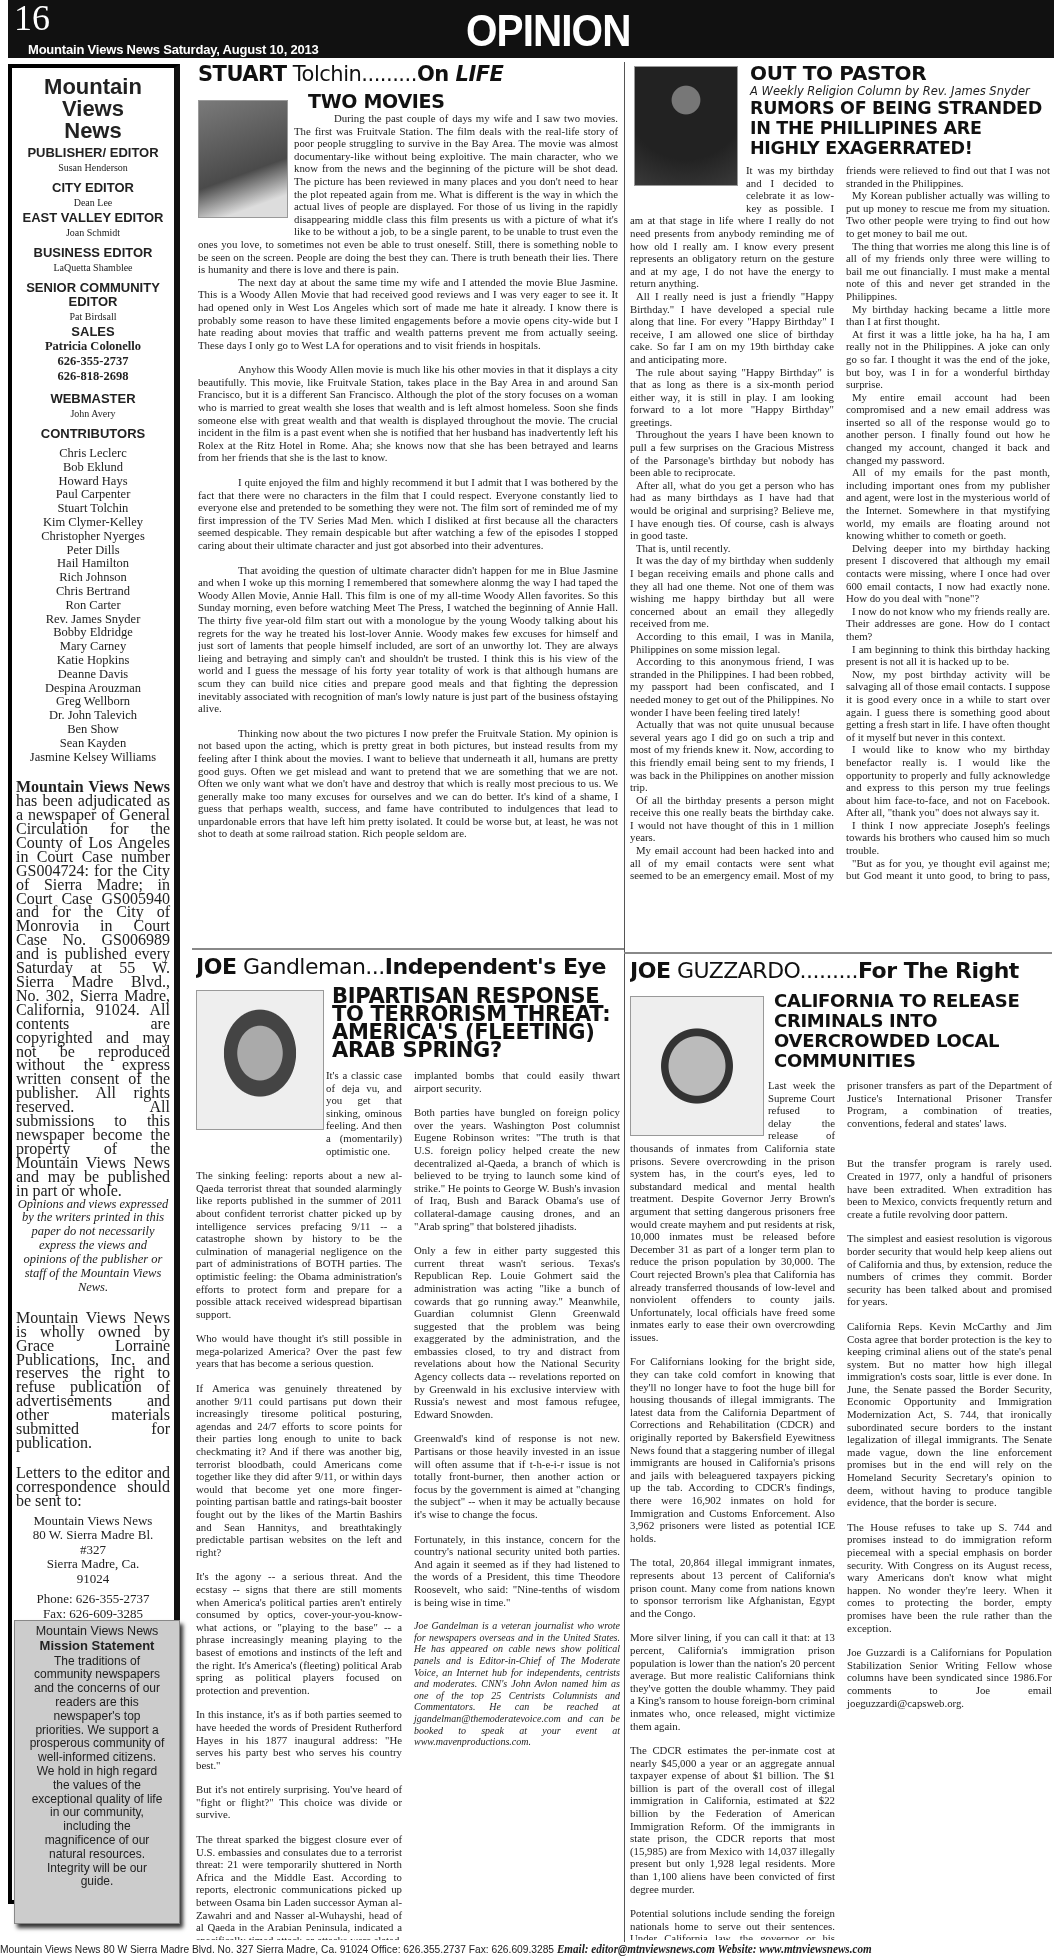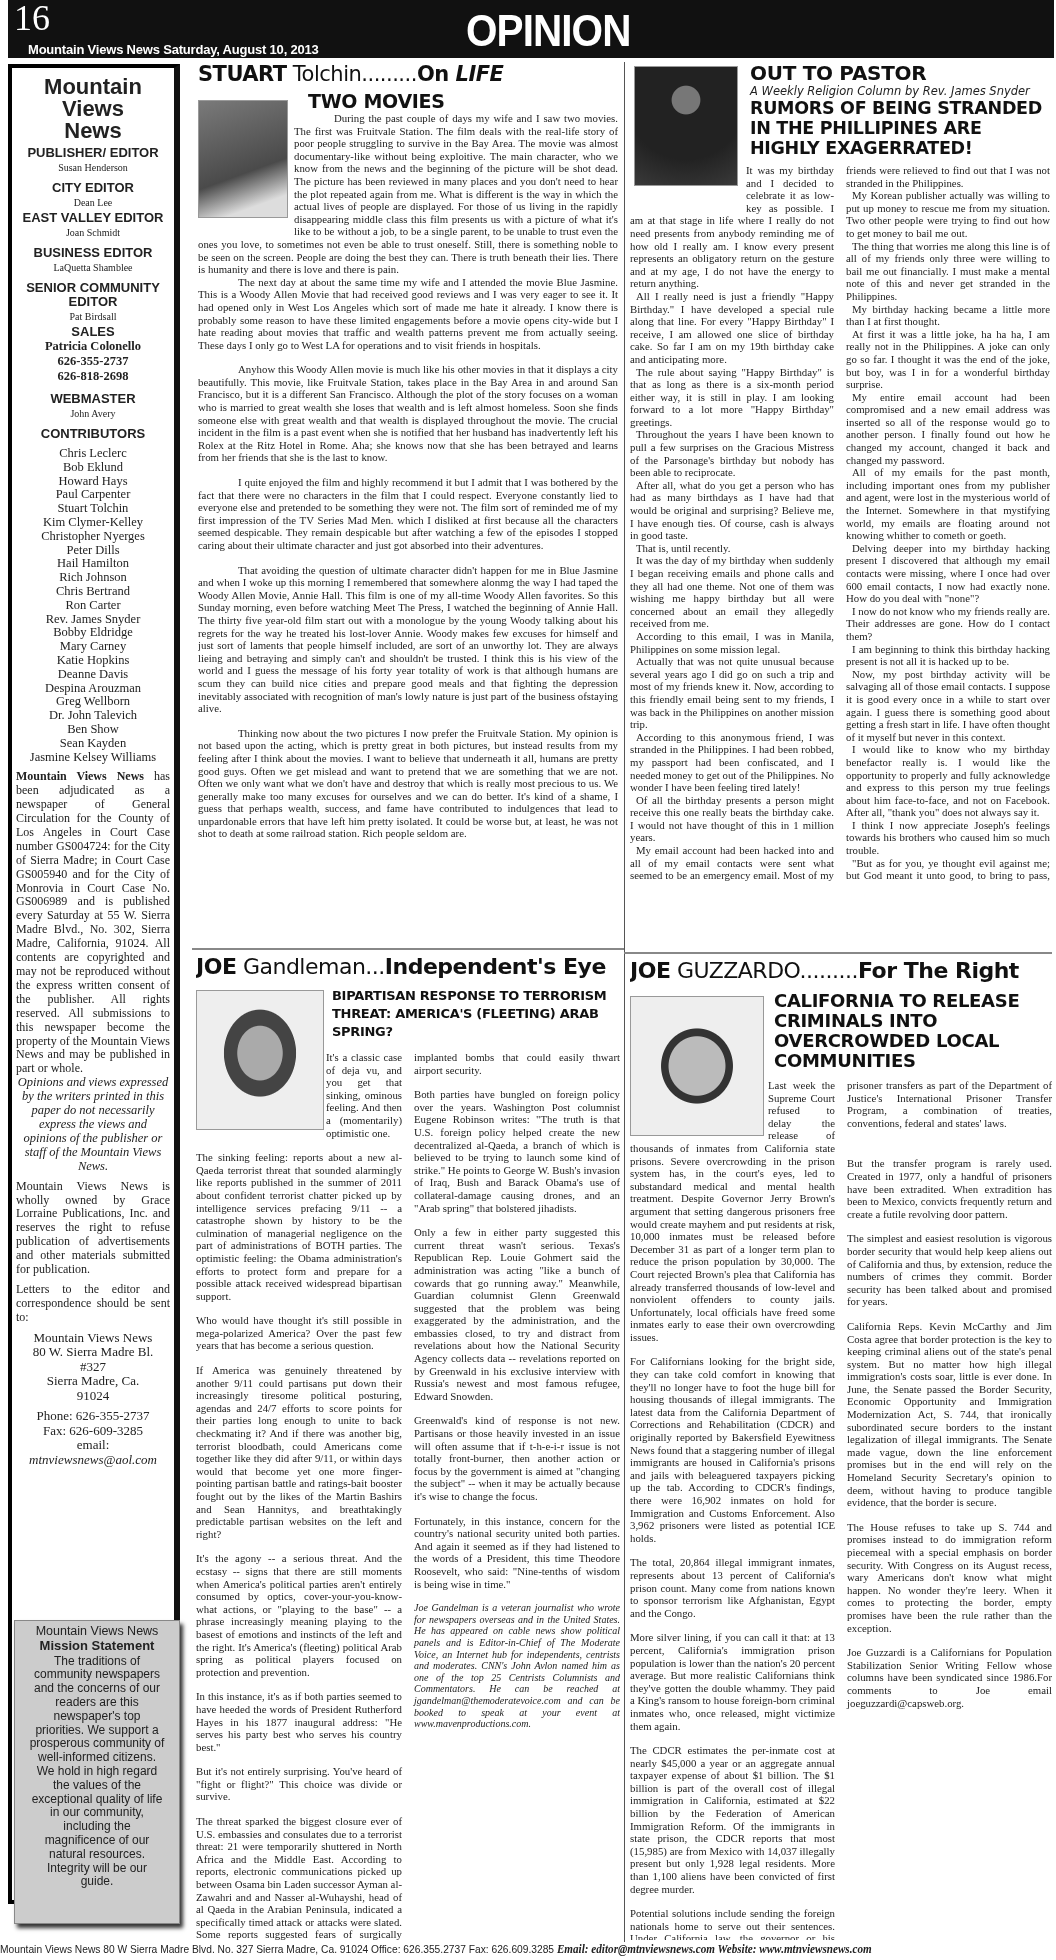--- a/index.html
+++ b/index.html
@@ -8,21 +8,21 @@
 .banner{position:absolute;left:8px;top:0;width:1046px;height:58px;background:#111;color:#fff}
 .banner .pnum{position:absolute;left:6px;top:-2px;font-family:"Liberation Serif",serif;font-size:36px;line-height:40px}
 .banner .dateline{position:absolute;left:20px;top:42px;font-family:"Liberation Sans",sans-serif;font-size:13px;font-weight:bold;letter-spacing:-.2px}
 .banner .section{position:absolute;left:458px;top:6px;font-family:"Liberation Sans",sans-serif;font-size:44px;font-weight:bold;letter-spacing:-1px;transform:scaleX(.92);transform-origin:left}
 .sidebar{position:absolute;left:8px;top:64px;width:172px;height:1840px;border:4px solid #000;border-right:6px solid #111;background:#fff;text-align:center;padding:4px 4px}
 .sb-title{font-family:"Liberation Sans",sans-serif;font-weight:bold;font-size:22px;line-height:22px;margin:4px 0 4px}
 .sb-role{font-family:"Liberation Sans",sans-serif;font-weight:bold;font-size:13px;line-height:14px;margin-top:6px}
 .sb-name{font-size:10px;line-height:15px}
 .sb-sales{font-weight:bold;font-size:12.5px;line-height:15px}
 .sb-contrib{font-size:12.5px;line-height:13.8px;margin-top:6px}
-.sb-legal{text-align:justify;font-size:12px;line-height:13.9px;margin-top:6px}
+.sb-legal{text-align:justify;font-size:16px;line-height:13.9px;margin-top:16px}
 .sb-legal b{font-weight:bold}
 .sb-italic{font-style:italic;font-size:12.5px;line-height:13.9px;text-align:center}
 .sb-addr{font-size:13px;line-height:14.5px;margin-top:6px}
 .mission{position:absolute;left:14px;top:1620px;width:166px;height:304px;background:#ccc;border:1px solid #888;box-shadow:3px 4px 4px #333;font-family:"Liberation Sans",sans-serif;text-align:center;font-size:12px;line-height:13.8px;padding:4px 6px}
 .mission .mt{font-size:12.5px}
 .mission .ms{font-size:13px;font-weight:bold;margin-bottom:2px}
 .col-head{font-family:"DejaVu Sans",sans-serif;font-size:22px;color:#111;white-space:nowrap;letter-spacing:-.5px}
 .col-head b{font-weight:bold}
 .col-head .thin{font-weight:normal}
 .art-title{font-family:"DejaVu Sans",sans-serif;font-weight:bold;color:#111;letter-spacing:-.3px}
@@ -161,22 +161,22 @@
   <div class="body twocol" style="margin-top:6px;height:740px;column-fill:auto">
     <div style="float:left;width:116px;height:38px"></div>
     <p>It was my birthday and I decided to celebrate it as low-key as possible. I am at that stage in life where I really do not need presents from anybody reminding me of how old I really am. I know every present represents an obligatory return on the gesture and at my age, I do not have the energy to return anything.</p>
     <p style="text-indent:6px">All I really need is just a friendly "Happy Birthday." I have developed a special rule along that line. For every "Happy Birthday" I receive, I am allowed one slice of birthday cake. So far I am on my 19th birthday cake and anticipating more.</p>
     <p style="text-indent:6px">The rule about saying "Happy Birthday" is that as long as there is a six-month period either way, it is still in play. I am looking forward to a lot more "Happy Birthday" greetings.</p>
     <p style="text-indent:6px">Throughout the years I have been known to pull a few surprises on the Gracious Mistress of the Parsonage's birthday but nobody has been able to reciprocate.</p>
     <p style="text-indent:6px">After all, what do you get a person who has had as many birthdays as I have had that would be original and surprising? Believe me, I have enough ties. Of course, cash is always in good taste.</p>
     <p style="text-indent:6px">That is, until recently.</p>
     <p style="text-indent:6px">It was the day of my birthday when suddenly I began receiving emails and phone calls and they all had one theme. Not one of them was wishing me happy birthday but all were concerned about an email they allegedly received from me.</p>
     <p style="text-indent:6px">According to this email, I was in Manila, Philippines on some mission legal.</p>
+    <p style="text-indent:6px">According to this anonymous friend, I was stranded in the Philippines. I had been robbed, my passport had been confiscated, and I needed money to get out of the Philippines. No wonder I have been feeling tired lately!</p>
     <p style="text-indent:6px">Actually that was not quite unusual because several years ago I did go on such a trip and most of my friends knew it. Now, according to this friendly email being sent to my friends, I was back in the Philippines on another mission trip.</p>
-    <p style="text-indent:6px">According to this anonymous friend, I was stranded in the Philippines. I had been robbed, my passport had been confiscated, and I needed money to get out of the Philippines. No wonder I have been feeling tired lately!</p>
     <p style="text-indent:6px">Of all the birthday presents a person might receive this one really beats the birthday cake. I would not have thought of this in 1 million years.</p>
     <p style="text-indent:6px">My email account had been hacked into and all of my email contacts were sent what seemed to be an emergency email. Most of my friends were relieved to find out that I was not stranded in the Philippines.</p>
     <p style="text-indent:6px">My Korean publisher actually was willing to put up money to rescue me from my situation. Two other people were trying to find out how to get money to bail me out.</p>
     <p style="text-indent:6px">The thing that worries me along this line is of all of my friends only three were willing to bail me out financially. I must make a mental note of this and never get stranded in the Philippines.</p>
     <p style="text-indent:6px">My birthday hacking became a little more than I at first thought.</p>
     <p style="text-indent:6px">At first it was a little joke, ha ha ha, I am really not in the Philippines. A joke can only go so far. I thought it was the end of the joke, but boy, was I in for a wonderful birthday surprise.</p>
     <p style="text-indent:6px">My entire email account had been compromised and a new email address was inserted so all of the response would go to another person. I finally found out how he changed my account, changed it back and changed my password.</p>
     <p style="text-indent:6px">All of my emails for the past month, including important ones from my publisher and agent, were lost in the mysterious world of the Internet. Somewhere in that mystifying world, my emails are floating around not knowing whither to cometh or goeth.</p>
     <p style="text-indent:6px">Delving deeper into my birthday hacking present I discovered that although my email contacts were missing, where I once had over 600 email contacts, I now had exactly none. How do you deal with "none"?</p>
     <p style="text-indent:6px">I now do not know who my friends really are. Their addresses are gone. How do I contact them?</p>
@@ -190,21 +190,21 @@
 </div>
 
 <div class="hrule" style="left:192px;top:948px;width:432px"></div>
 <div class="hrule" style="left:624px;top:952px;width:428px"></div>
 
 <div style="position:absolute;left:196px;top:954px;width:424px;height:986px;overflow:hidden">
   <div class="col-head">
     <b>JOE</b><span class="thin"> Gandleman...</span><b>Independent's Eye</b>
   </div>
   <div class="photo" style="left:0;top:36px;width:128px;height:140px;background:radial-gradient(ellipse at 50% 45%,#aaa 0 25%,#444 26% 40%,#eee 41%)"></div>
-  <div class="art-title" style="font-size:13px;line-height:18px;margin:8px 0 0 136px">BIPARTISAN RESPONSE TO TERRORISM THREAT: AMERICA'S (FLEETING) ARAB SPRING?</div>
+  <div class="art-title" style="font-size:21px;line-height:18px;margin:8px 0 0 136px">BIPARTISAN RESPONSE TO TERRORISM THREAT: AMERICA'S (FLEETING) ARAB SPRING?</div>
   <div class="body twocol" style="margin-top:10px;height:900px;column-fill:auto">
     <div style="float:left;width:130px;height:98px"></div>
     <p>It's a classic case of deja vu, and you get that sinking, ominous feeling. And then a (momentarily) optimistic one.</p>
     <p style="margin-top:12px">The sinking feeling: reports about a new al-Qaeda terrorist threat that sounded alarmingly like reports published in the summer of 2011 about confident terrorist chatter picked up by intelligence services prefacing 9/11 -- a catastrophe shown by history to be the culmination of managerial negligence on the part of administrations of BOTH parties. The optimistic feeling: the Obama administration's efforts to protect form and prepare for a possible attack received widespread bipartisan support.</p>
     <p style="margin-top:12px">Who would have thought it's still possible in mega-polarized America? Over the past few years that has become a serious question.</p>
     <p style="margin-top:12px">If America was genuinely threatened by another 9/11 could partisans put down their increasingly tiresome political posturing, agendas and 24/7 efforts to score points for their parties long enough to unite to back checkmating it? And if there was another big, terrorist bloodbath, could Americans come together like they did after 9/11, or within days would that become yet one more finger-pointing partisan battle and ratings-bait booster fought out by the likes of the Martin Bashirs and Sean Hannitys, and breathtakingly predictable partisan websites on the left and right?</p>
     <p style="margin-top:12px">It's the agony -- a serious threat. And the ecstasy -- signs that there are still moments when America's political parties aren't entirely consumed by optics, cover-your-you-know-what actions, or "playing to the base" -- a phrase increasingly meaning playing to the basest of emotions and instincts of the left and the right. It's America's (fleeting) political Arab spring as political players focused on protection and prevention.</p>
     <p style="margin-top:12px">In this instance, it's as if both parties seemed to have heeded the words of President Rutherford Hayes in his 1877 inaugural address: "He serves his party best who serves his country best."</p>
     <p style="margin-top:12px">But it's not entirely surprising. You've heard of "fight or flight?" This choice was divide or survive.</p>
     <p style="margin-top:12px">The threat sparked the biggest closure ever of U.S. embassies and consulates due to a terrorist threat: 21 were temporarily shuttered in North Africa and the Middle East. According to reports, electronic communications picked up between Osama bin Laden successor Ayman al-Zawahri and and Nasser al-Wuhayshi, head of al Qaeda in the Arabian Peninsula, indicated a specifically timed attack or attacks were slated. Some reports suggested fears of surgically implanted bombs that could easily thwart airport security.</p>

